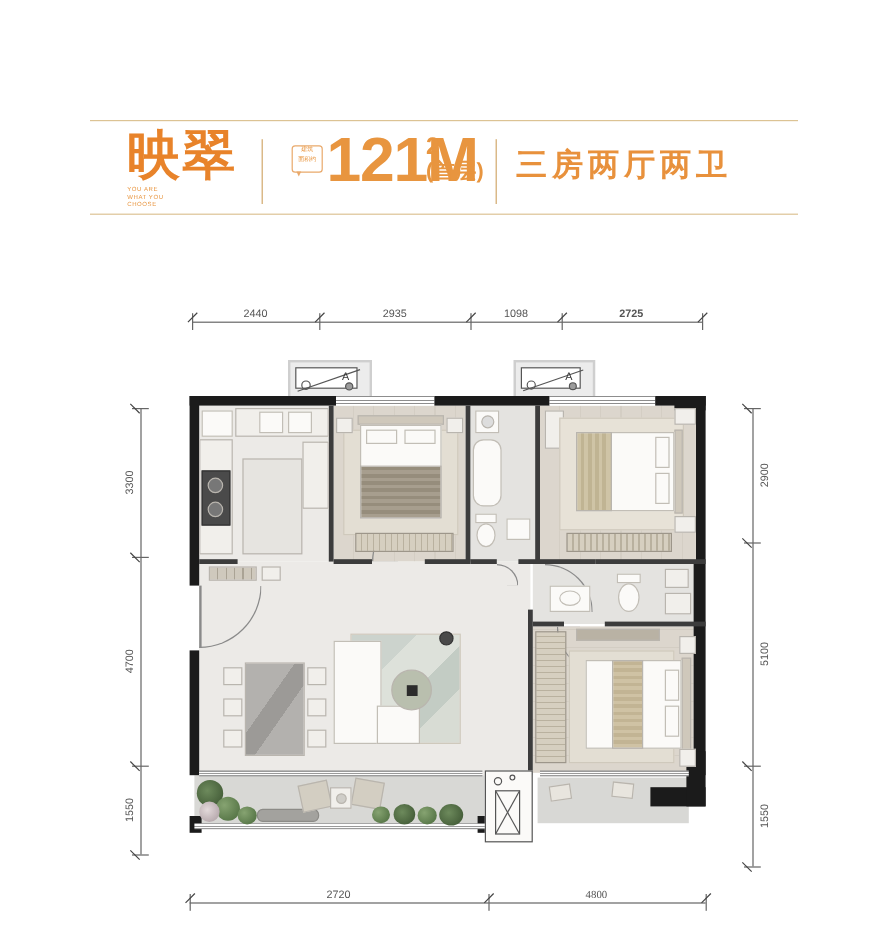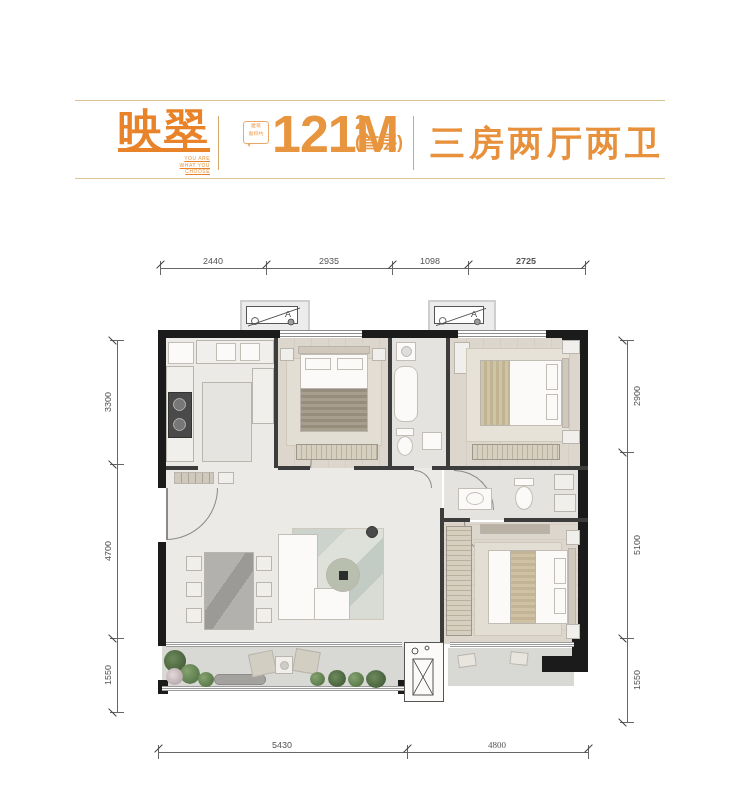--- a/index.html
+++ b/index.html
@@ -1,31 +1,31 @@
 <!DOCTYPE html>
 <html><head>
 <meta charset="utf-8">
 <style>
   html,body{margin:0;padding:0;}
   body{width:740px;height:786px;position:relative;background:#ffffff;
        font-family:"Liberation Sans",sans-serif;overflow:hidden;}
   
   .rule{position:absolute;left:75px;width:590px;height:1px;background:#dcc394;}
-  .brand{position:absolute;left:106px;top:106px;width:104px;text-align:right;color:#e8832a;text-decoration:underline;}
+  .brand{position:absolute;left:106px;top:106px;width:104px;text-align:left;color:#e8832a;}
   .brand .zi{font-size:44px;font-weight:900;letter-spacing:2px;line-height:1.1;}
   .brand .tag{font-size:5px;line-height:1.3;letter-spacing:.5px;color:#e8953f;white-space:pre-line;margin-top:1px;}
   .vdiv{position:absolute;width:1px;background:#d2a96c;top:116px;height:54px;}
   .badge{position:absolute;left:243px;top:121px;width:24px;height:21px;border:1px solid #e9a96b;
          border-radius:3px;color:#e8953f;font-size:5px;line-height:1.5;text-align:center;white-space:pre-line;}
   .badge:after{content:"";position:absolute;left:3px;bottom:-4px;border:4px solid transparent;border-top-color:#e9a96b;border-bottom:none;border-left-width:2px;border-right-width:2px;}
   .area{position:absolute;left:272px;top:104px;color:#e8953f;font-size:52px;font-weight:700;letter-spacing:-1px;}
   .areaside{position:absolute;left:355px;top:112px;width:56px;color:#e8953f;}
   .areaside .sup{font-size:20px;font-weight:700;display:block;line-height:1;}
   .areaside .note{font-size:18px;font-weight:700;display:block;line-height:1.2;letter-spacing:0;}
-  .hlayout{position:absolute;left:430px;top:120px;color:#e8913c;font-size:35px;font-weight:700;letter-spacing:4px;}
+  .hlayout{position:absolute;left:430px;top:120px;color:#e8913c;font-size:26px;font-weight:700;letter-spacing:4px;}
   
   .dimline-h{position:absolute;height:1px;background:#666;}
   .dimline-v{position:absolute;width:1px;background:#666;}
   .tick{position:absolute;width:1px;height:14px;background:#666;}
   .tick:after{content:"";position:absolute;left:-5px;top:3px;width:11px;height:1px;background:#444;transform:rotate(-45deg);}
   .tickh{position:absolute;width:14px;height:1px;background:#666;}
   .tickh:after{content:"";position:absolute;left:2px;top:-5px;width:1px;height:11px;background:#444;transform:rotate(-45deg);}
   .dimlab{position:absolute;font-size:9px;color:#555;transform:translate(-50%,-100%);background:#fff;padding:0 2px;}
   .dimlab-v{position:absolute;font-size:9px;color:#555;transform:translate(-50%,-50%) rotate(-90deg);background:#fff;padding:0 2px;}
   
@@ -117,21 +117,21 @@
   <span class="dimlab-v" style="left:637px;top:396px;">2900</span>
   <span class="dimlab-v" style="left:637px;top:545px;">5100</span>
   <span class="dimlab-v" style="left:637px;top:680px;">1550</span>
 </div>
 
 <div>
   <div class="dimline-h" style="left:158px;top:752px;width:430px;"></div>
   <div class="tick" style="left:158px;top:745px;"></div>
   <div class="tick" style="left:407px;top:745px;"></div>
   <div class="tick" style="left:588px;top:745px;"></div>
-  <span class="dimlab" style="left:282px;top:750px;">5430</span>
+  <span class="dimlab" style="left:282px;top:750px;">2720</span>
   <span class="dimlab" style="left:497px;top:750px;font-family:Liberation Serif, serif;">4800</span>
 </div>
 
 <div class="acbox" style="left:240px;top:300px;width:70px;height:32px;">
   <div class="acinner">
     <svg width="54" height="20" viewBox="0 0 54 20">
       <line x1="1" y1="19" x2="53" y2="1" stroke="#555" stroke-width="1"></line>
       <circle cx="8" cy="14" r="3.5" fill="none" stroke="#555"></circle>
       <circle cx="44" cy="15" r="3" fill="#9c9c9c" stroke="#555"></circle>
     </svg>

